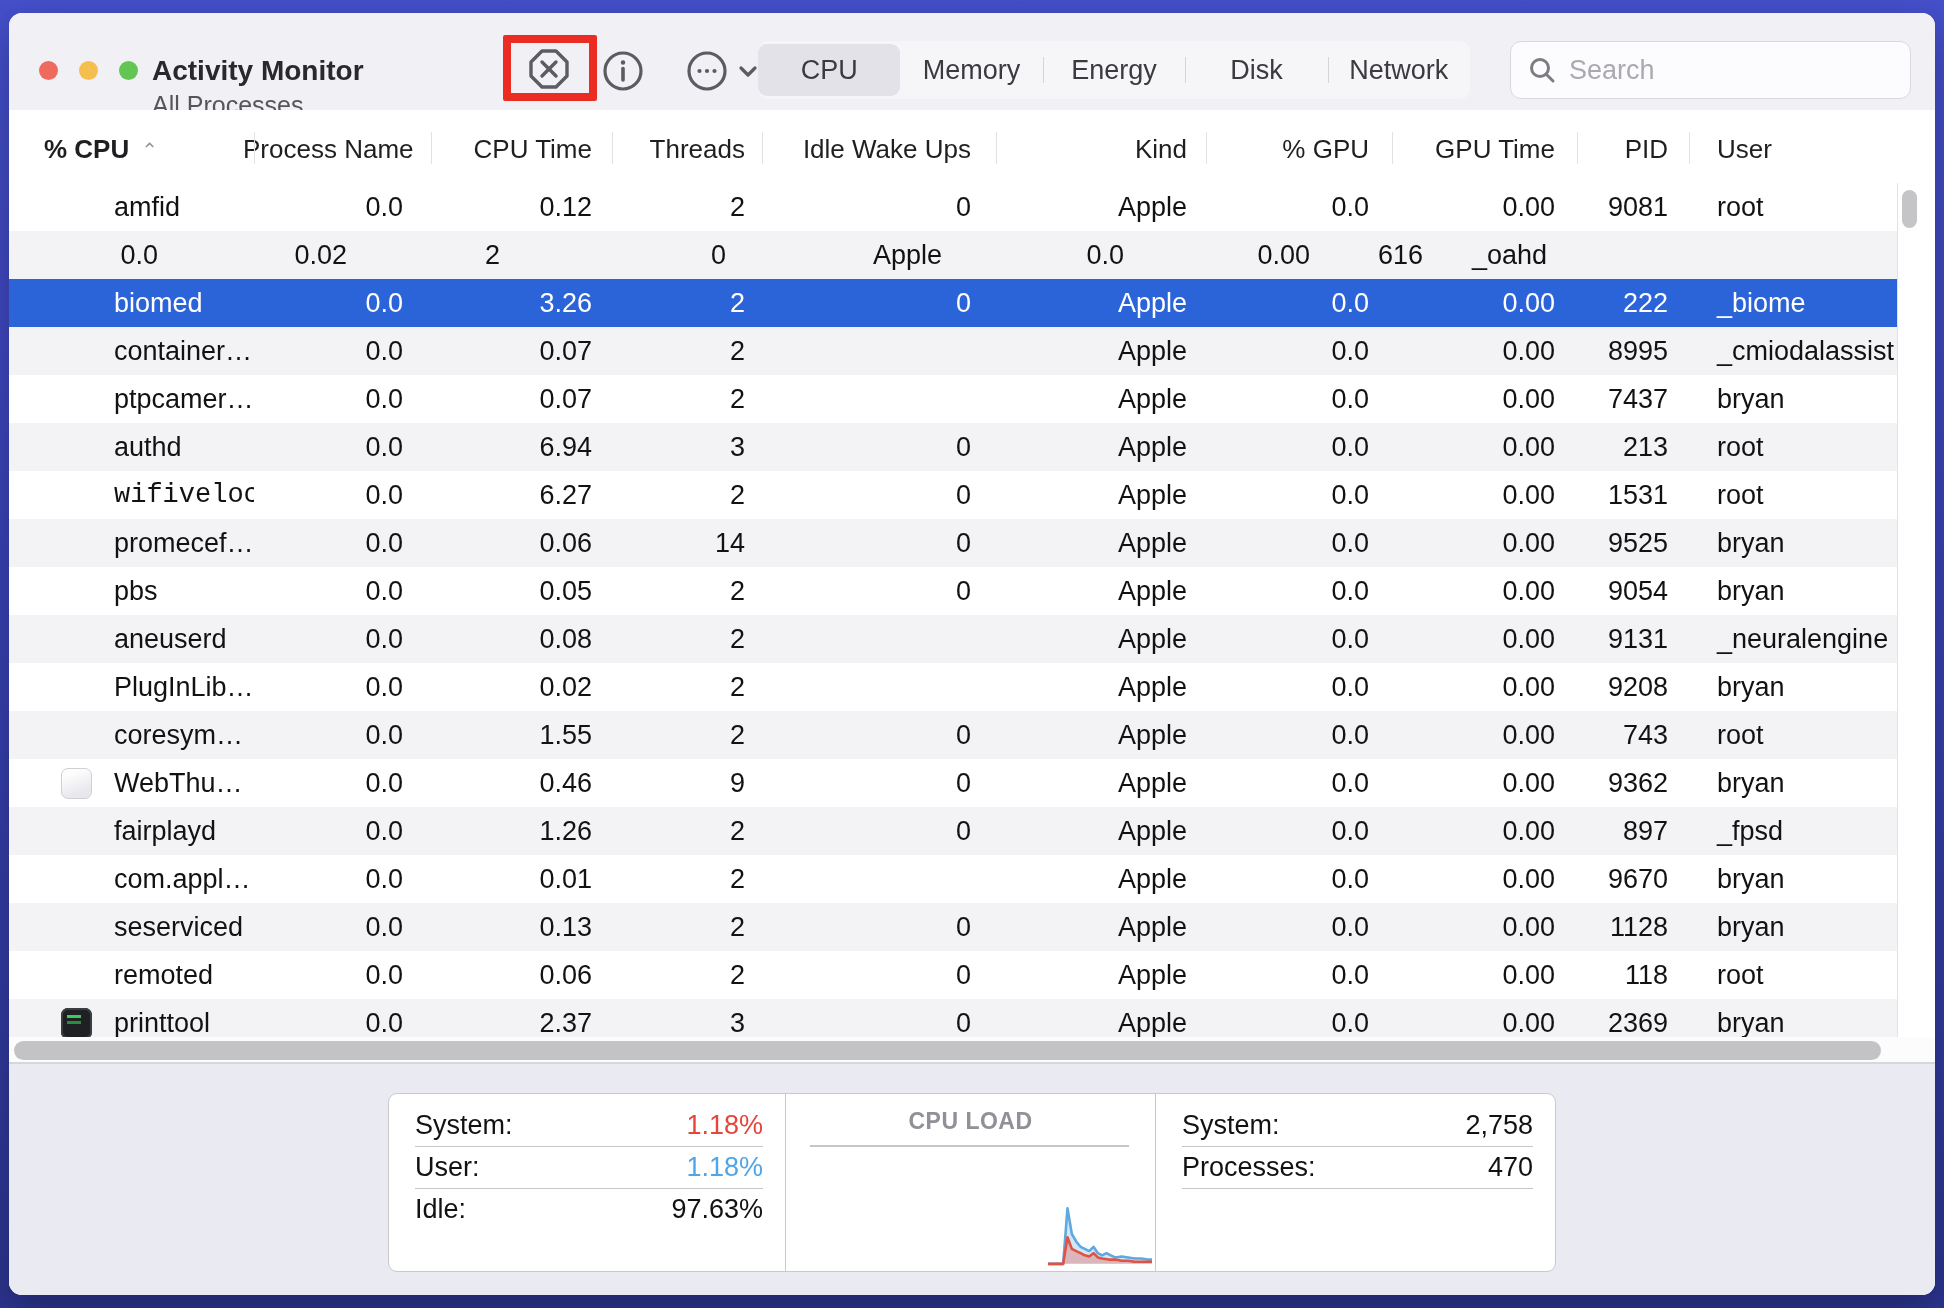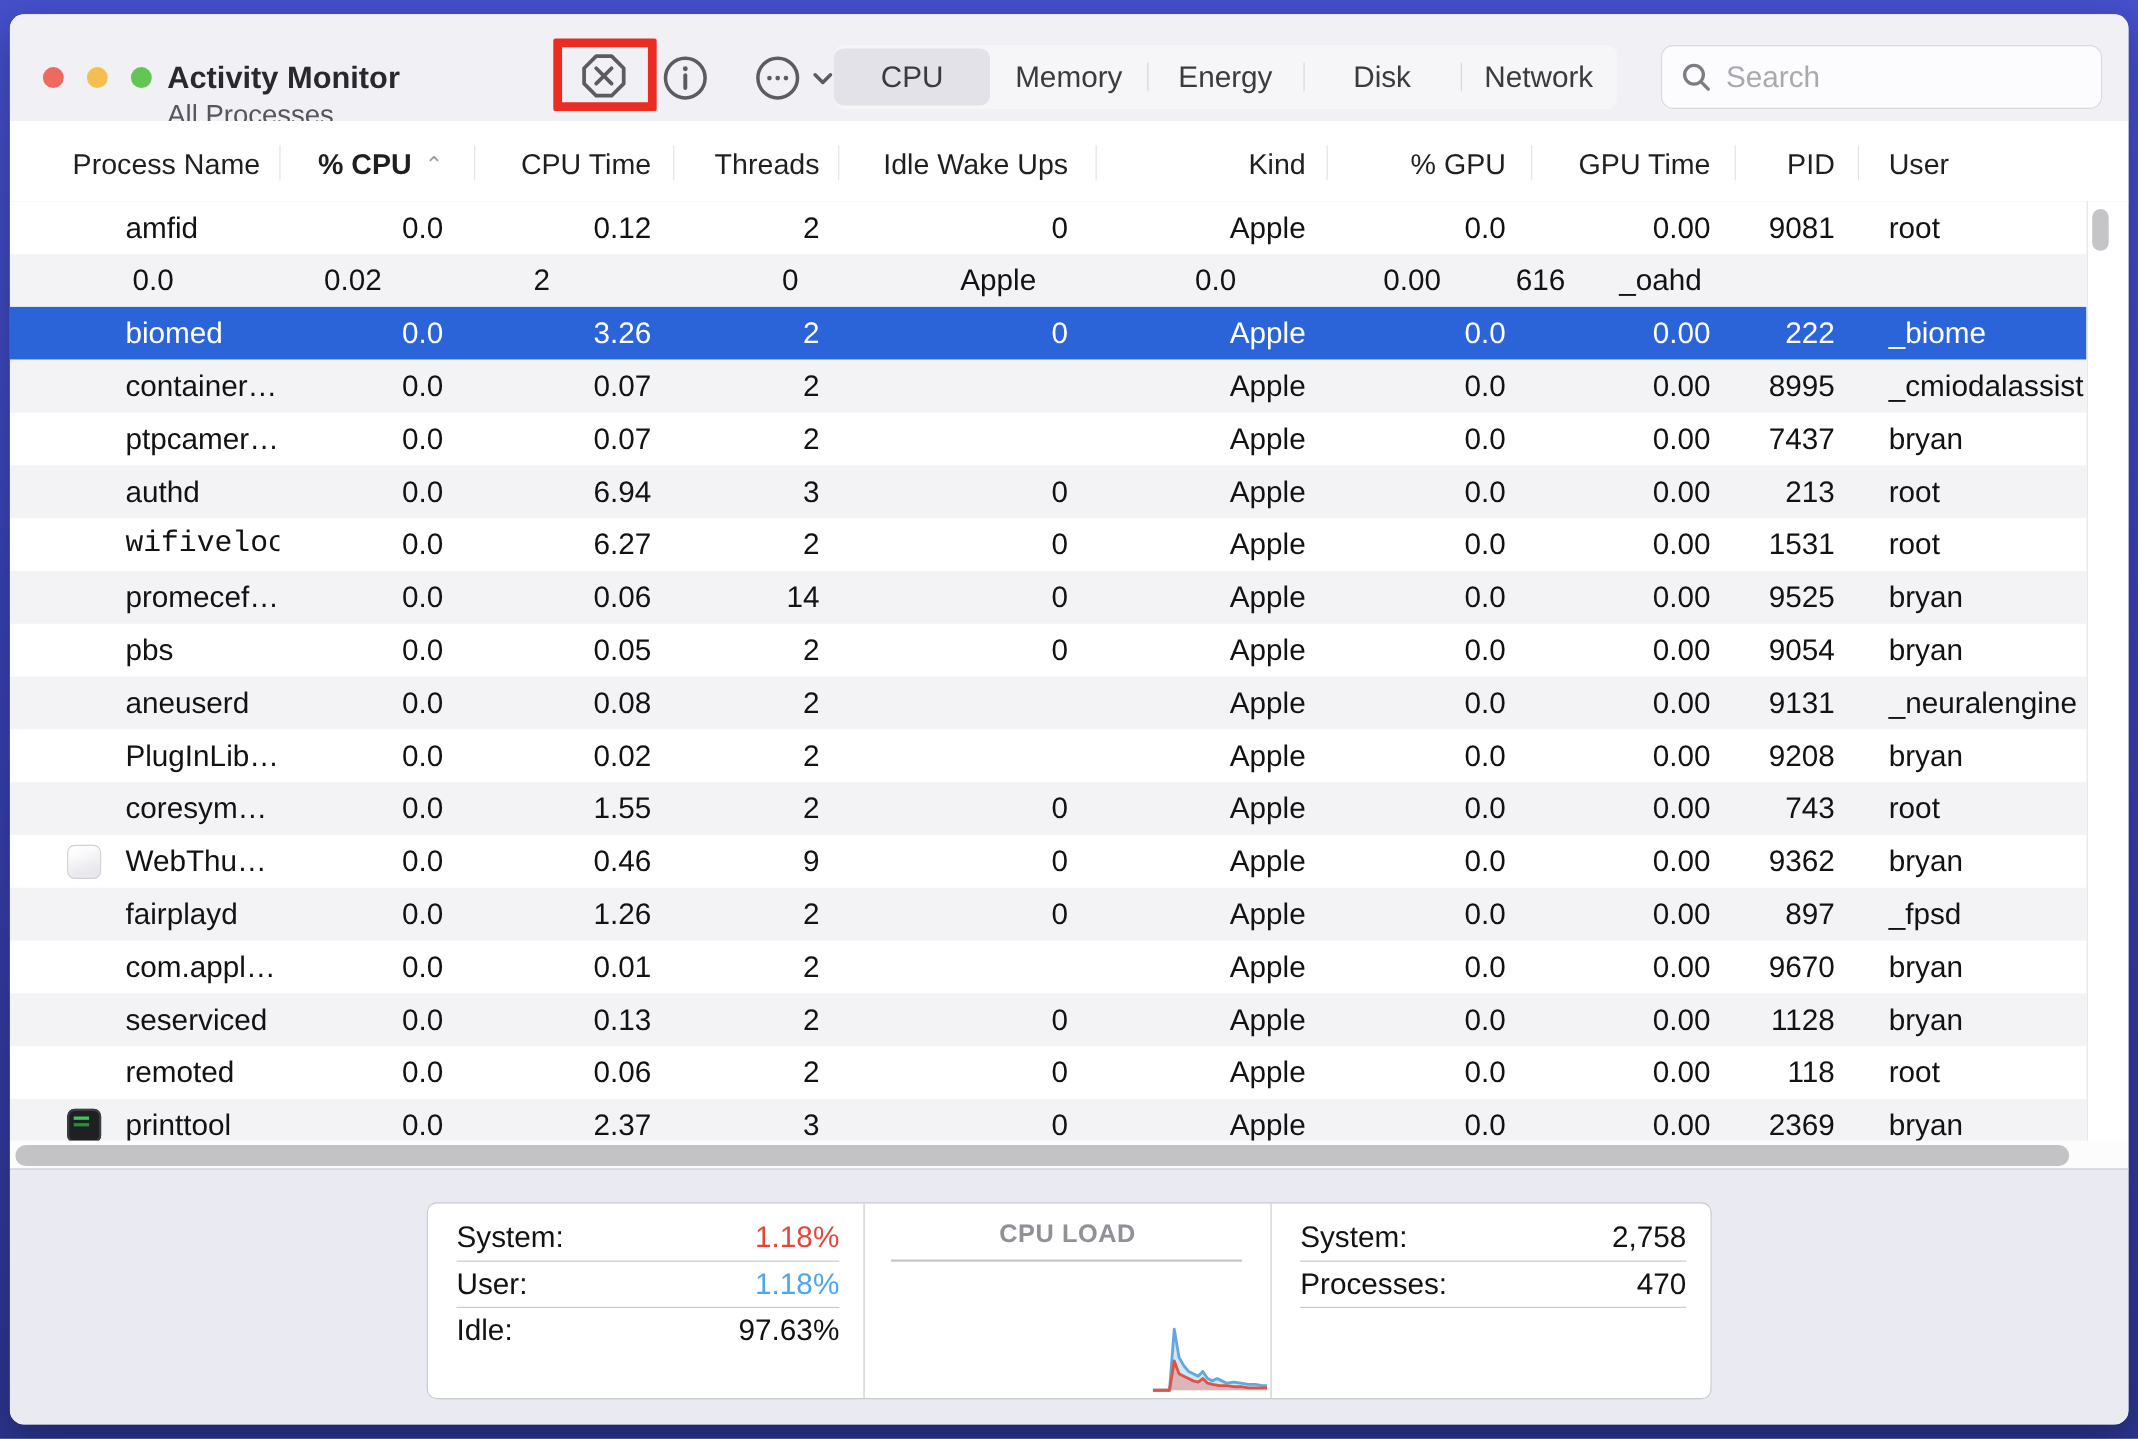--- a/index.html
+++ b/index.html
@@ -152,26 +152,26 @@
         <svg width="30" height="30" viewBox="0 0 30 30">
           <circle cx="13" cy="13" r="8.5" fill="none" stroke="#7c7c82" stroke-width="3"></circle>
           <line x1="19.5" y1="19.5" x2="26" y2="26" stroke="#7c7c82" stroke-width="3" stroke-linecap="round"></line>
         </svg>
       </span>
       <input type="text" placeholder="Search" style="">
     </div>
   </div>
 
   <div class="thead" id="thead">
-      <div class="th" style="width: 245px; justify-content: flex-start; padding-left: 57px;">
-        <span>Process Name</span>
-      </div>
       <div class="th sorted" style="width: 177px; justify-content: flex-end; padding-right: 28px;">
         <span>% CPU</span>
         <span class="caret">⌃</span>
+      </div>
+      <div class="th" style="width: 245px; justify-content: flex-start; padding-left: 57px;">
+        <span>Process Name</span>
       </div>
       <div class="hsep" style="left: 245px;"></div>
       <div class="th" style="width: 181px; justify-content: flex-end; padding-right: 20px;">
         <span>CPU Time</span>
       </div>
       <div class="hsep" style="left: 422px;"></div>
       <div class="th" style="width: 150px; justify-content: flex-end; padding-right: 17px;">
         <span>Threads</span>
       </div>
       <div class="hsep" style="left: 603px;"></div>

